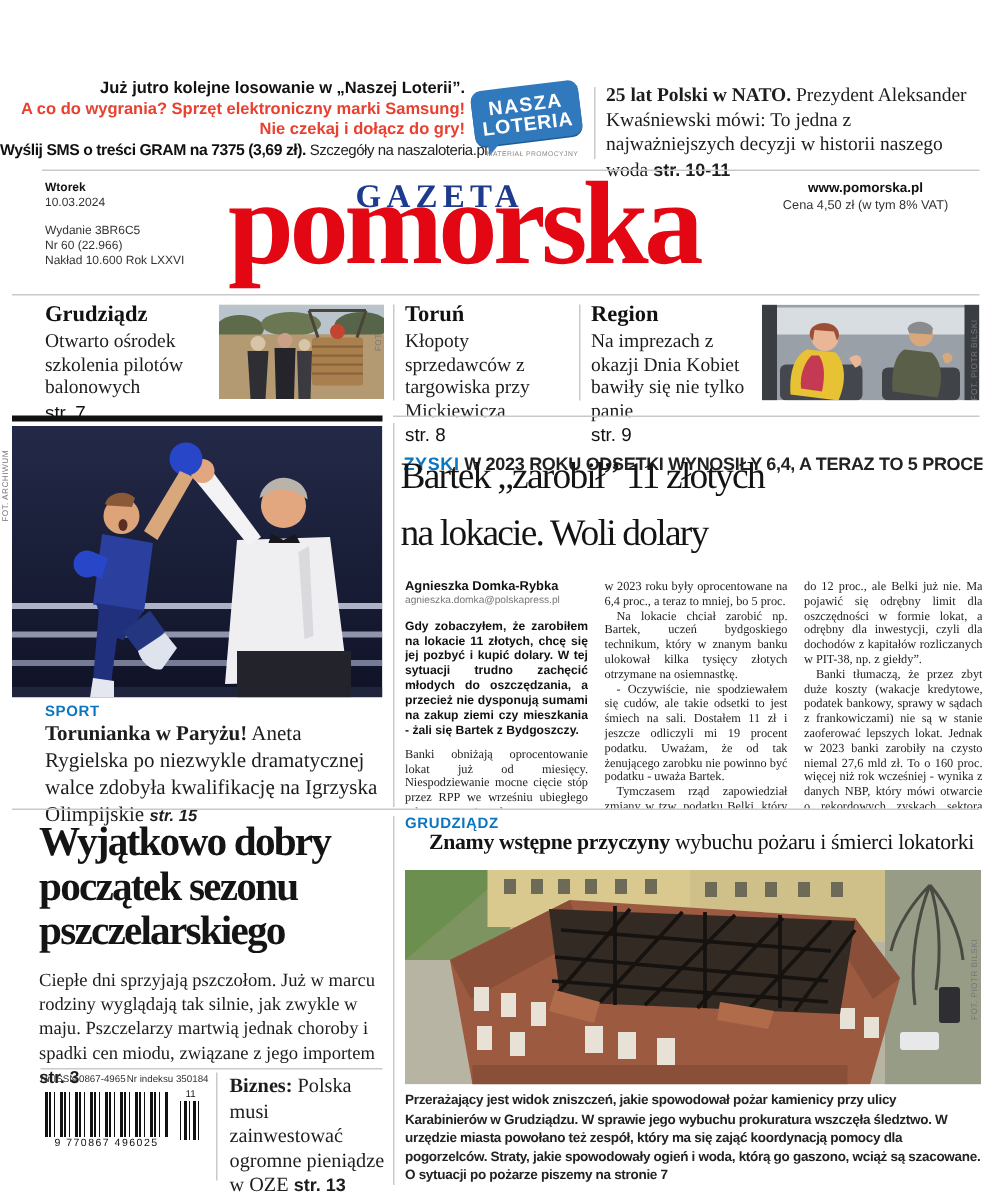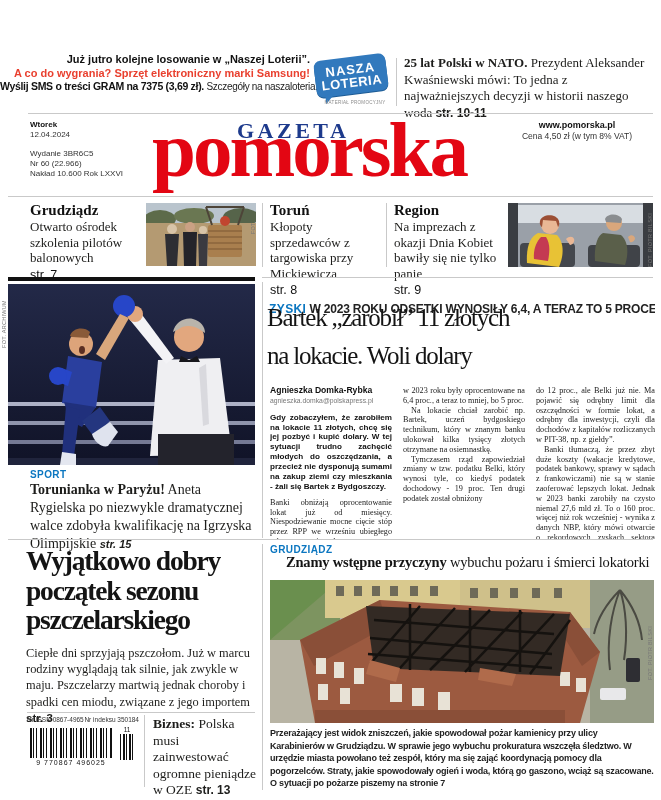--- a/index.html
+++ b/index.html
@@ -67,20 +67,21 @@
   .fire-kicker{top:544px;left:270px;font-size:10px;}
   .fire-headline{top:554px;left:286px;width:386px;font-size:14.5px;letter-spacing:-0.2px;color:#141414;white-space:nowrap;}
   .fire-cap{top:727px;left:270px;width:384px;font-weight:bold;font-size:9px;line-height:12.6px;letter-spacing:-0.2px;color:#222;}
 </style>
 </head>
 <body>
 
 <div class="abs promo-text sans">
   <div class="l1">Już jutro kolejne losowanie w „Naszej Loterii”.</div>
   <div class="lred">A co do wygrania? Sprzęt elektroniczny marki Samsung!</div>
+  <div class="lred">Nie czekaj i dołącz do gry!</div>
   <div class="l4"><b>Wyślij SMS o treści GRAM na 7375 (3,69 zł).</b><span> Szczegóły na naszaloteria.pl</span></div>
 </div>
 
 <div class="abs lottery">
   <div class="bubble">
     <span class="b1">NASZA</span>
     <span class="b2">LOTERIA</span>
     <span class="tail"></span>
   </div>
   <div class="promo-sub">MATERIAŁ PROMOCYJNY</div>
@@ -89,21 +90,21 @@
 <div class="vrule" style="left:396px;top:58px;height:48px;"></div>
 
 <div class="abs nato serif">
   <b>25 lat Polski w NATO.</b><span> Prezydent Aleksander Kwaśniewski mówi: To jedna z najważniejszych decyzji w historii naszego woda </span><b class="page">str. 10-11</b>
 </div>
 
 <div class="hrule" style="left:28px;top:113px;width:625px;"></div>
 
 <div class="abs mh-left sans">
   <div class="d">Wtorek</div>
-  <div>12.04.2024</div>
+  <div>10.03.2024</div>
   <div style="height:9px;"></div>
   <div>Wydanie 3BR6C5</div>
   <div>Nr 60 (22.966)</div>
   <div>Nakład 10.600 Rok LXXVI</div>
 </div>
 
 <div class="abs mh-gazeta serif">GAZETA</div>
 <div class="abs mh-title serif">pomorska</div>
 
 <div class="abs mh-right sans">
@@ -237,20 +238,21 @@
 <div class="bodycol serif" style="left:270px;">
   <p class="author">Agnieszka Domka-Rybka</p>
   <p class="email">agnieszka.domka@polskapress.pl</p>
   <p class="lead">Gdy zobaczyłem, że zarobiłem na lokacie 11 złotych, chcę się jej pozbyć i kupić dolary. W tej sytuacji trudno zachęcić młodych do oszczędzania, a przecież nie dysponują sumami na zakup ziemi czy mieszkania - żali się Bartek z Bydgoszczy.</p>
   <p class="first">Banki obniżają oprocentowanie lokat już od miesięcy. Niespodziewanie mocne cięcie stóp przez RPP we wrześniu ubiegłego roku przyspieszyło ten proces. Przeciętne roczne lokaty zakładane</p>
 </div>
 
 <div class="bodycol serif" style="left:403px;">
   <p class="first">w 2023 roku były oprocentowane na 6,4 proc., a teraz to mniej, bo 5 proc.</p>
   <p>Na lokacie chciał zarobić np. Bartek, uczeń bydgoskiego technikum, który w znanym banku ulokował kilka tysięcy złotych otrzymane na osiemnastkę.</p>
+  <p>- Oczywiście, nie spodziewałem się cudów, ale takie odsetki to jest śmiech na sali. Dostałem 11 zł i jeszcze odliczyli mi 19 procent podatku. Uważam, że od tak żenującego zarobku nie powinno być podatku - uważa Bartek.</p>
   <p>Tymczasem rząd zapowiedział zmiany w tzw. podatku Belki, który wynosi tyle, co kiedyś podatek dochodowy - 19 proc. Ten drugi podatek został obniżony</p>
 </div>
 
 <div class="bodycol serif" style="left:536px;width:119px;">
   <p class="first">do 12 proc., ale Belki już nie. Ma pojawić się odrębny limit dla oszczędności w formie lokat, a odrębny dla inwestycji, czyli dla dochodów z kapitałów rozliczanych w PIT-38, np. z giełdy”.</p>
   <p>Banki tłumaczą, że przez zbyt duże koszty (wakacje kredytowe, podatek bankowy, sprawy w sądach z frankowiczami) nie są w stanie zaoferować lepszych lokat. Jednak w 2023 banki zarobiły na czysto niemal 27,6 mld zł. To o 160 proc. więcej niż rok wcześniej - wynika z danych NBP, który mówi otwarcie o rekordowych zyskach sektora bankowego.</p>
 
 </div>
 
 <div class="hrule" style="left:8px;top:539px;width:645px;"></div>

